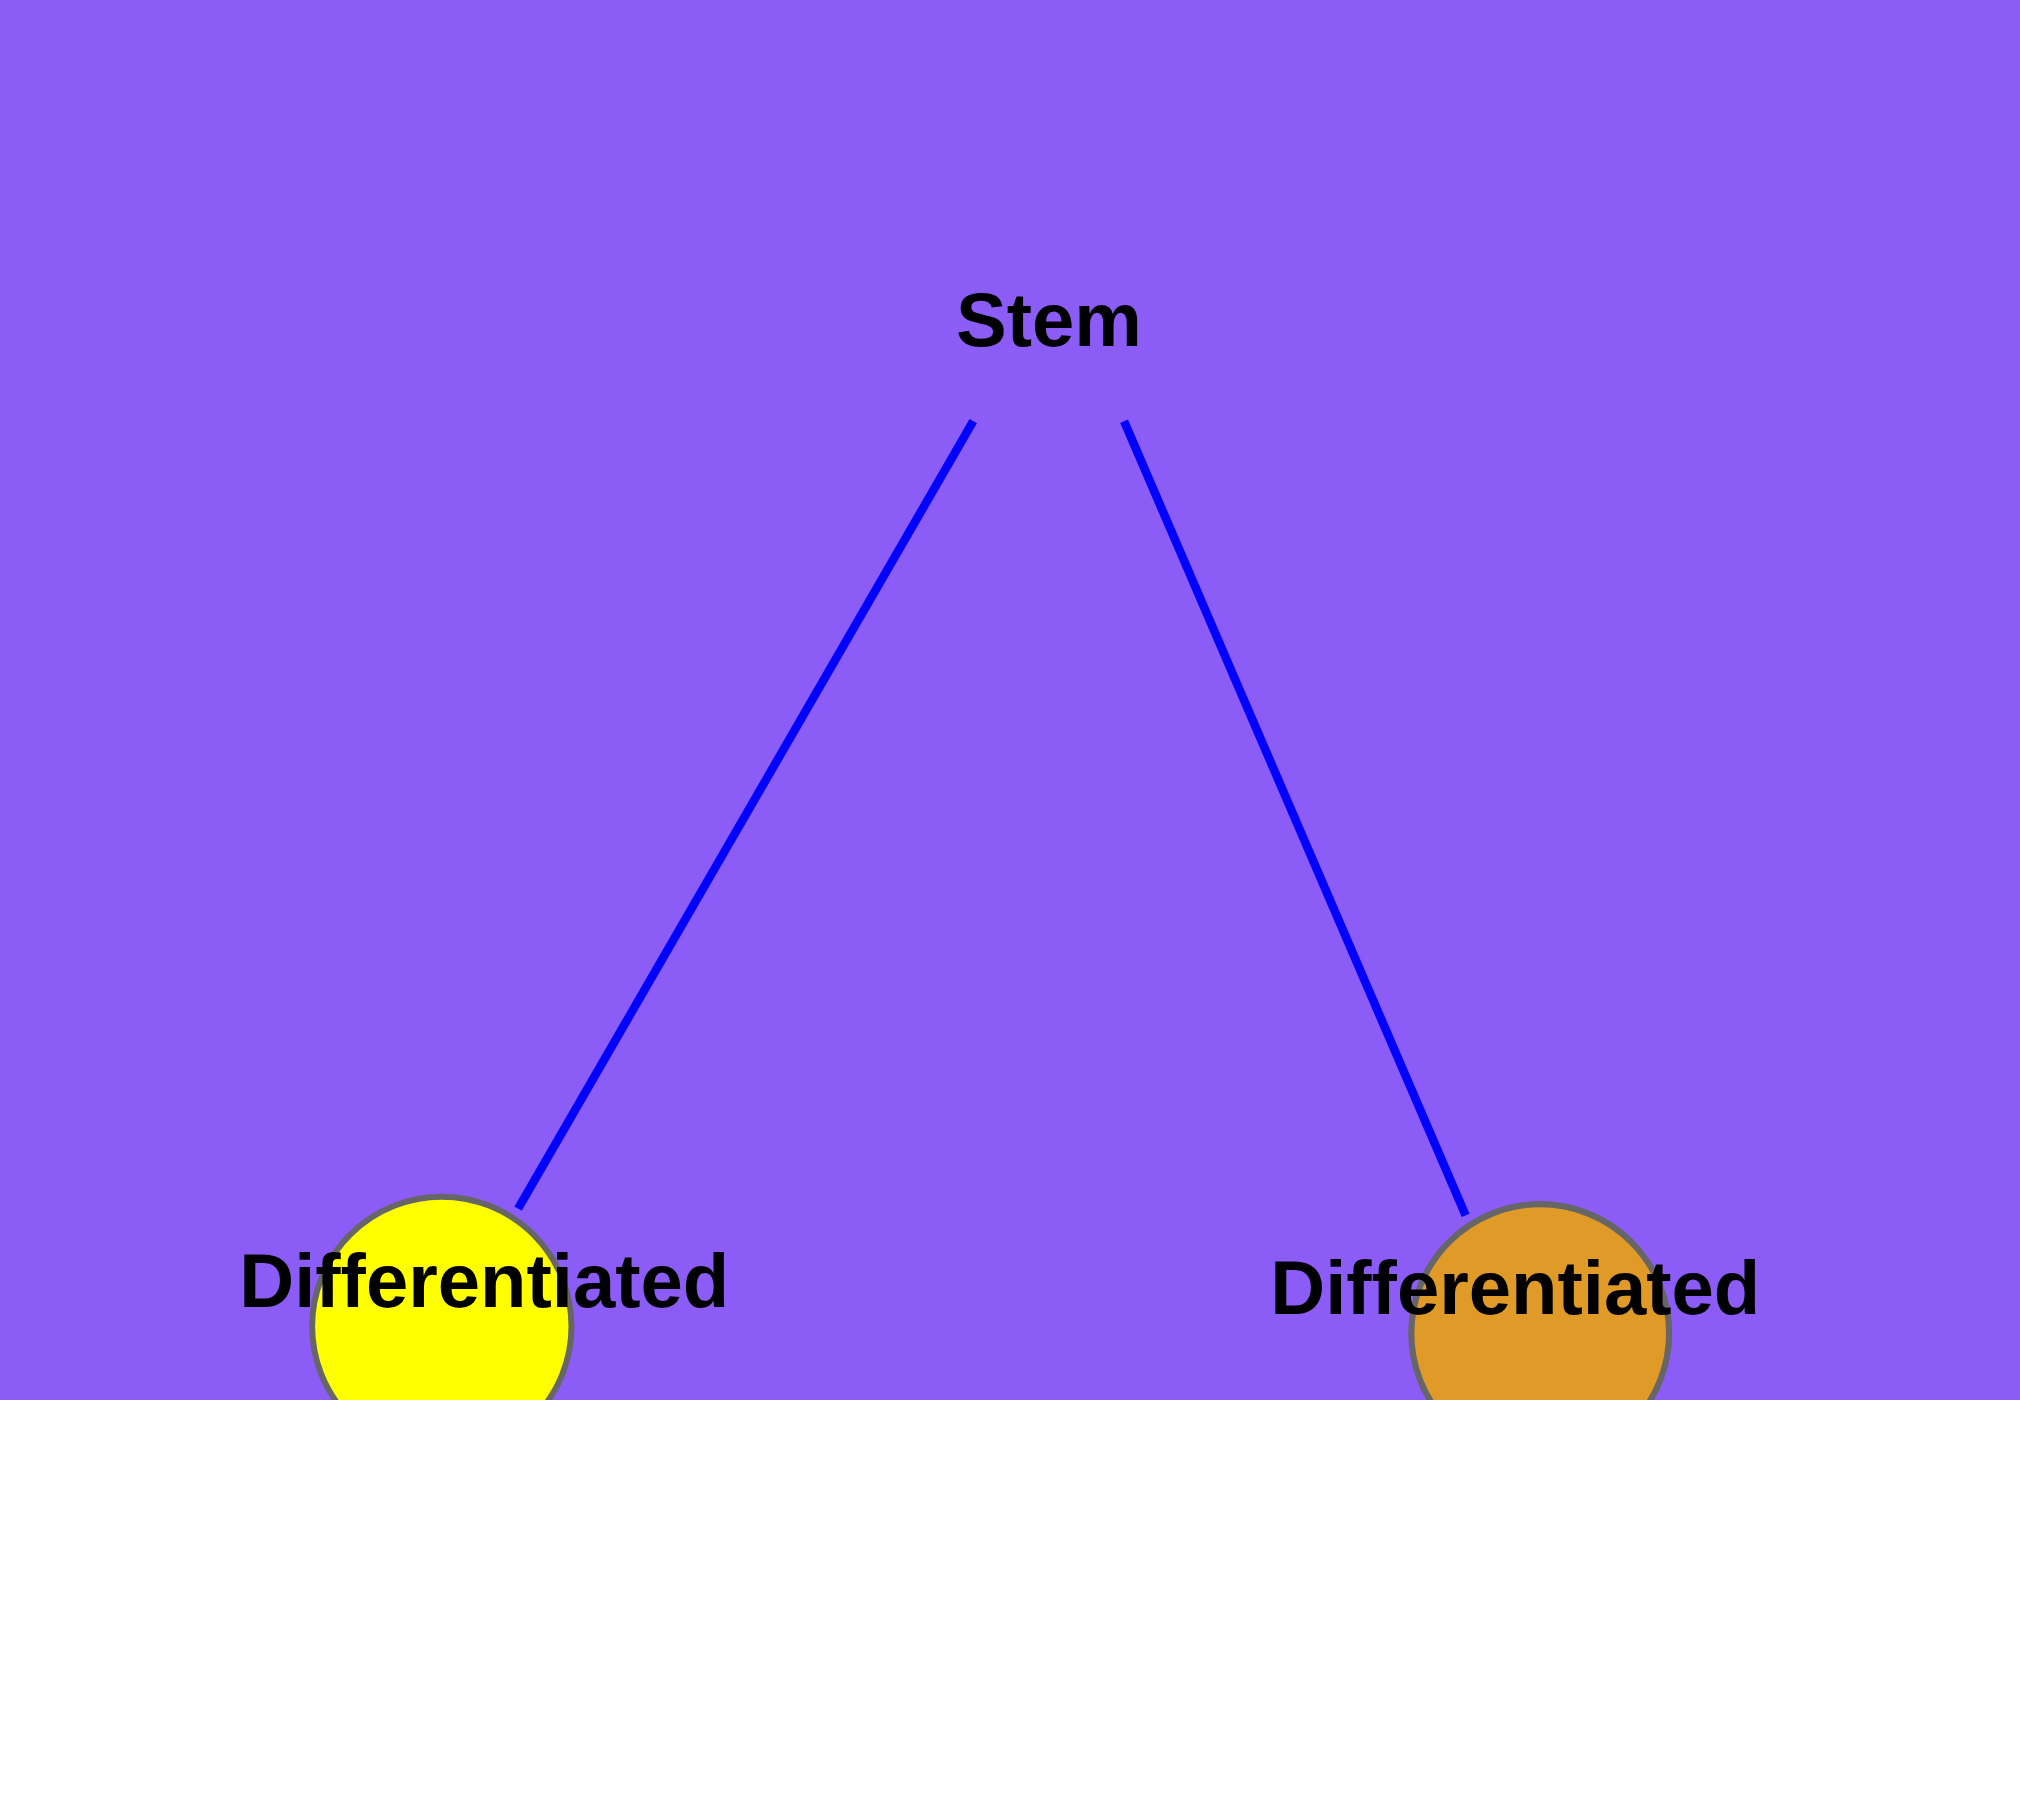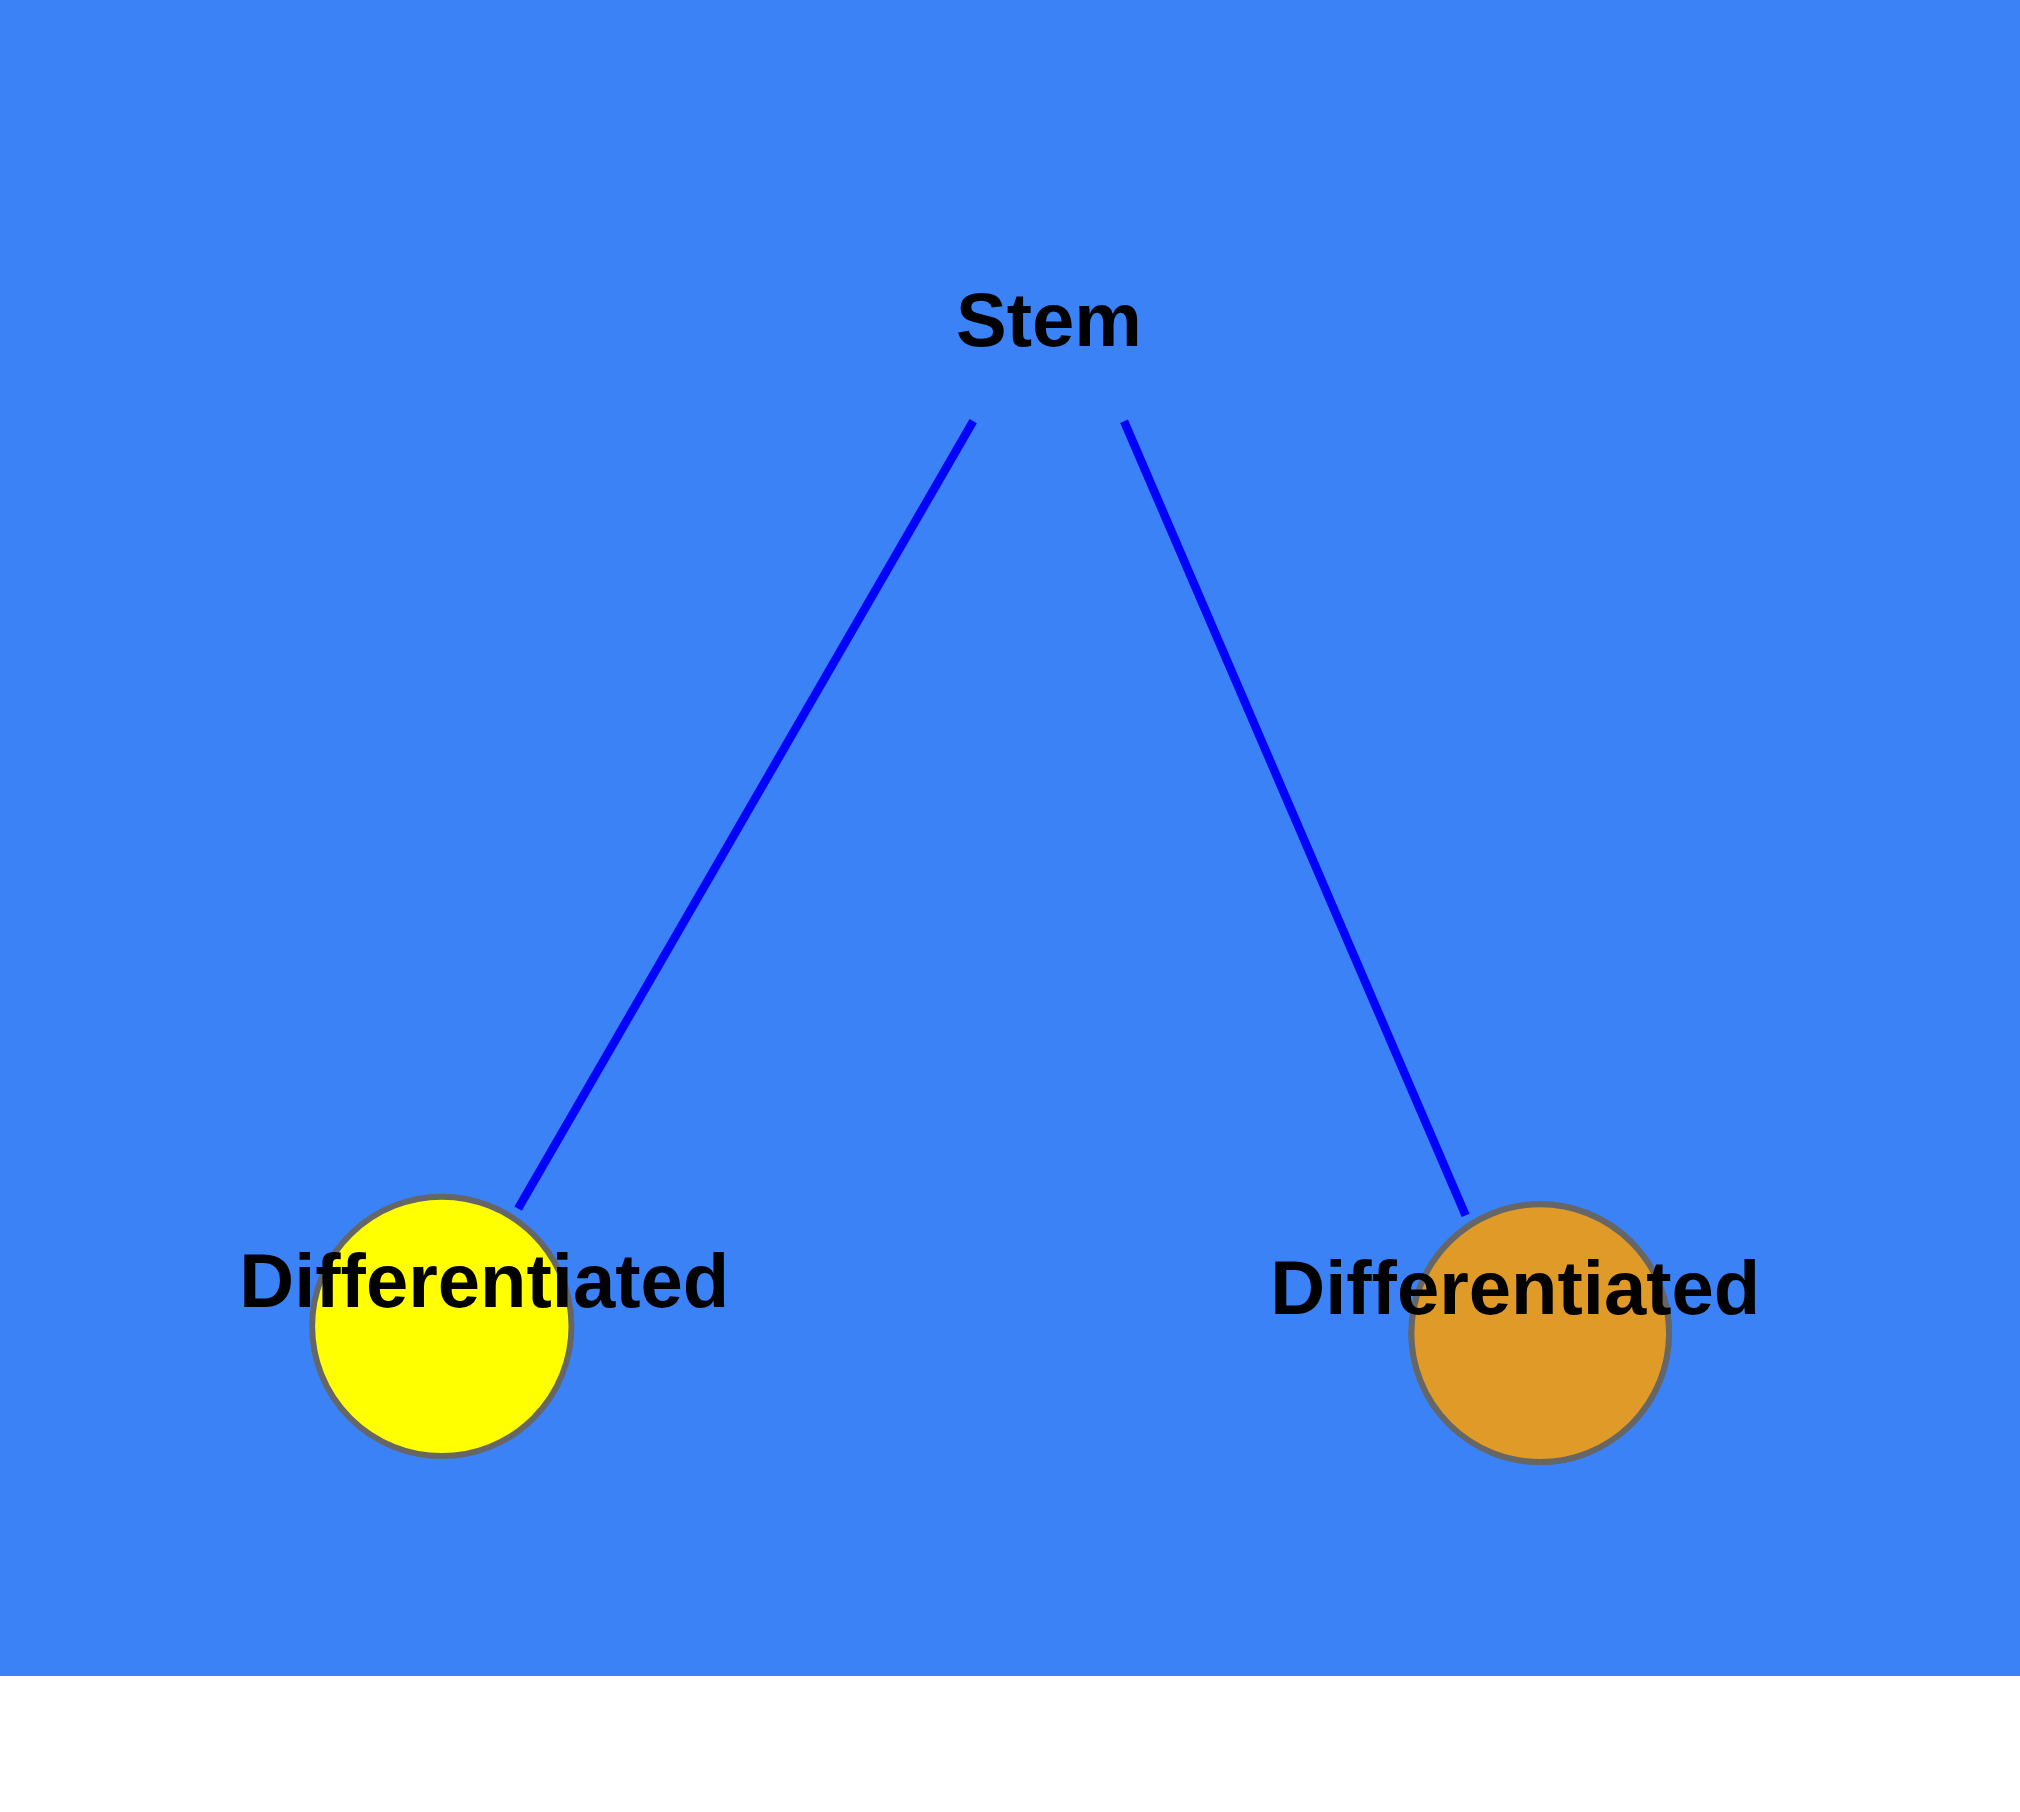--- a/index.html
+++ b/index.html
@@ -34,21 +34,21 @@
     line-height: 83px;
     text-align: center;
     white-space: pre;
     pointer-events: none;
     transform: translate(-50%, -50%);
   }
 </style>
 </head>
 <body>
 
-<div id="canvas" style="width: 2021px; height: 1676px; background: #3b82f6;">
+<div id="canvas" style="width: 2021px; height: 1400px; background: #8b5cf6;">
 
   <svg id="graph-svg" viewBox="0 0 2384 2138" style="width: 2021px; height: 1812px;">
 
     <g>
       <line x1="1148" y1="497" x2="611" y2="1426" stroke="#0000ff" stroke-width="10" stroke-linecap="butt"></line>
       <line x1="1326" y1="497" x2="1729" y2="1434" stroke="#0000ff" stroke-width="10" stroke-linecap="butt"></line>
     </g>
 
     <g cx="1238" cy="374" r="152" fill="#9aff00" stroke="#666666" stroke-width="7">
       <circle cx="521" cy="1565" r="153" fill="#ffff00" stroke="#666666" stroke-width="7"></circle>

